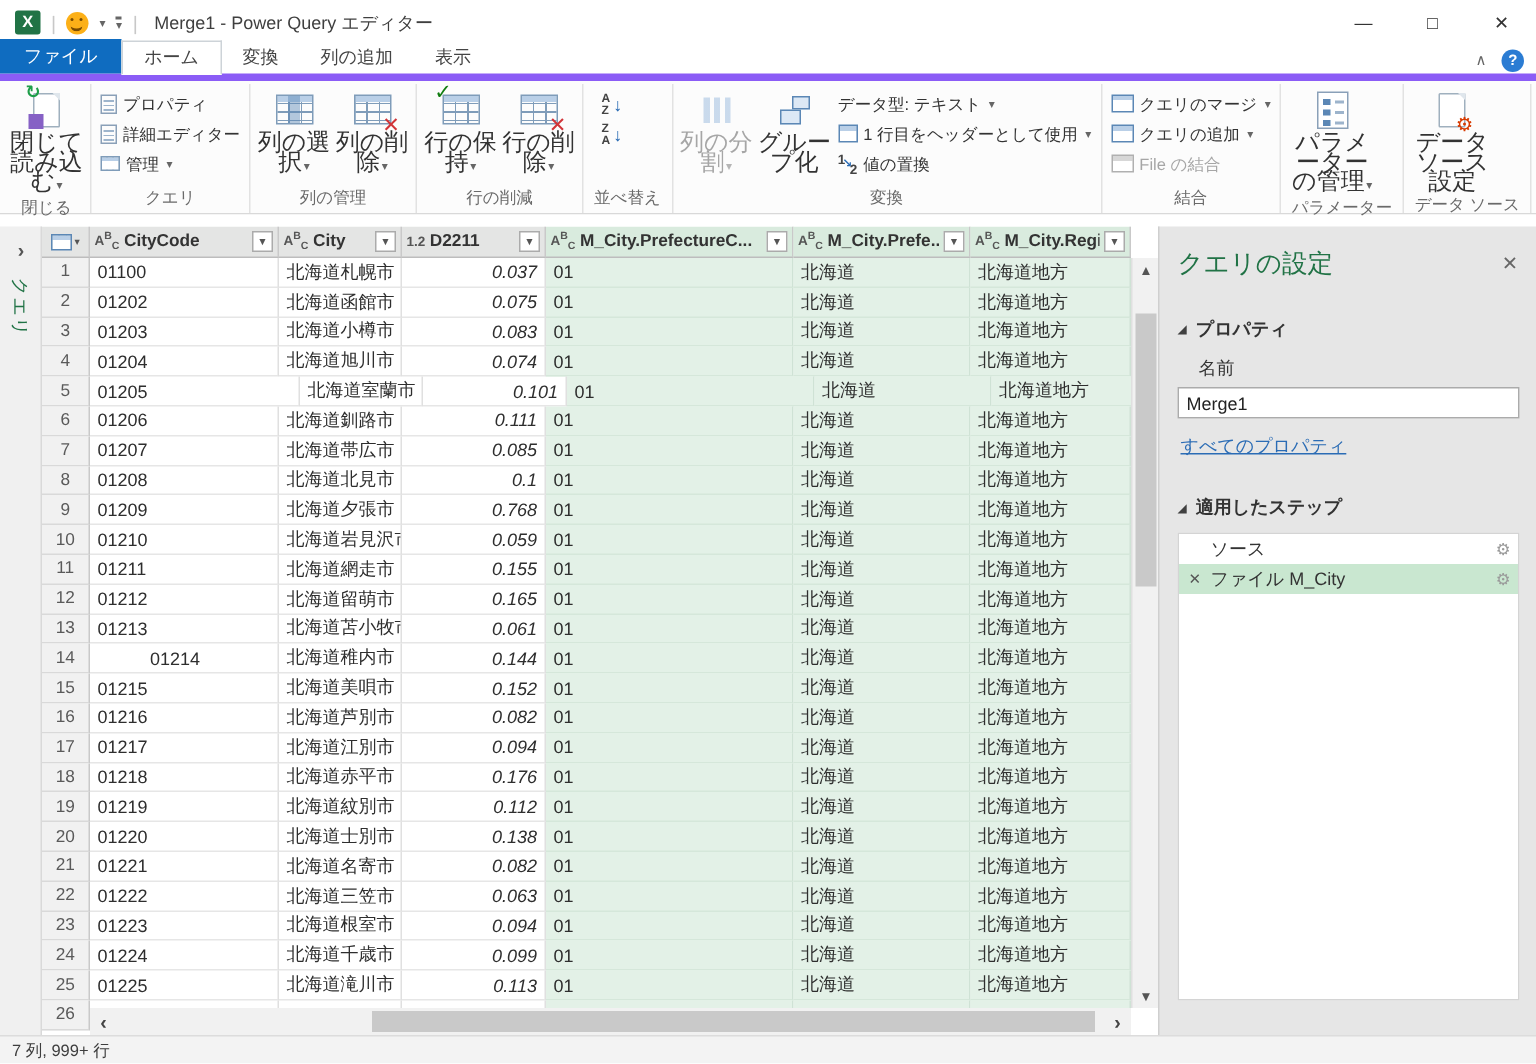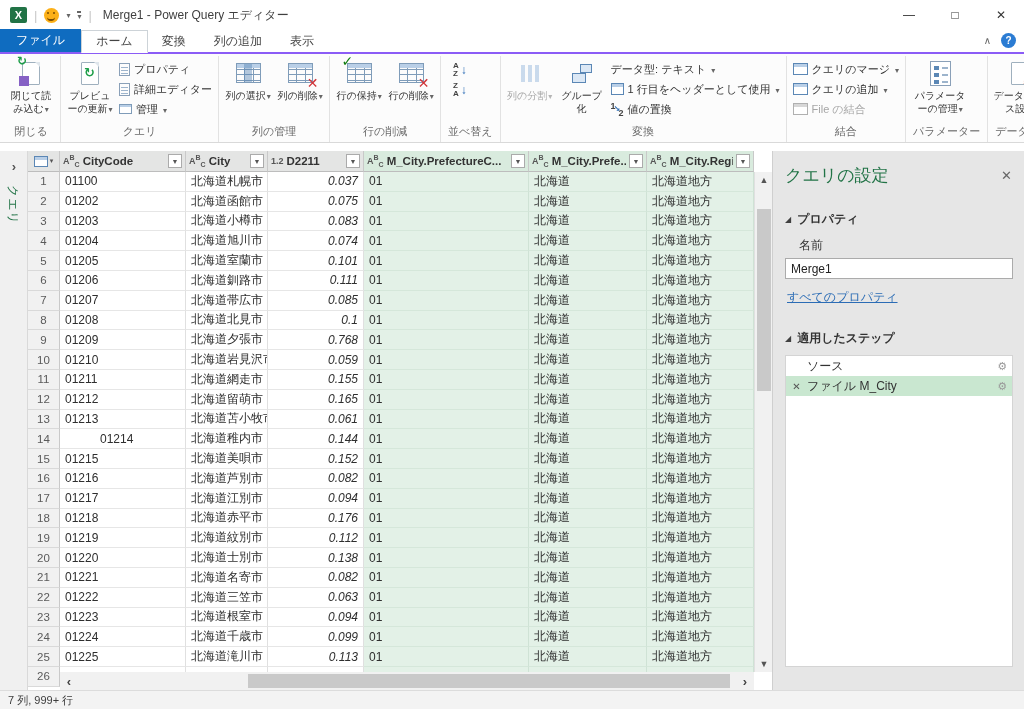--- a/index.html
+++ b/index.html
@@ -17,37 +17,37 @@
                     background:#7a4b00; box-shadow:6px 0 0 #7a4b00; }
   .smiley::after { content:""; position:absolute; left:3px; bottom:2px; width:8px; height:4px;
                    border-bottom:2px solid #7a4b00; border-radius:0 0 7px 7px; }
   .tinycaret { font-size:8px; color:#666; }
   .qatbtn { display:inline-block; border-top:2px solid #666; line-height:6px; font-size:8px; color:#666; padding-top:1px; }
   .wtitle { color:#3f3f3f; margin-left:4px; }
   .wbtns { position:absolute; right:0; top:0; height:30px; display:flex; }
   .wbtn { width:46px; height:30px; display:flex; align-items:center; justify-content:center; color:#333; font-size:12px; }
 
   
-  .tabstrip { height:24px; display:flex; align-items:flex-end; background:#fff; border-bottom:2px solid #8b5cf6; position:relative; }
+  .tabstrip { height:24px; display:flex; align-items:flex-end; background:#fff; border-bottom:5px solid #8b5cf6; position:relative; }
   .tab { padding:0 14px; line-height:22px; color:#444; }
   .tab-file { background:#0f6cc0; color:#fff; padding:0 16px; line-height:23px; }
   .tab.active { background:#fff; border:1px solid #cdd3d8; border-bottom:1px solid #fff; margin-bottom:-1px; line-height:21px; }
   .tabstrip-right { position:absolute; right:8px; top:3px; display:flex; align-items:center; gap:10px; }
   .collapse-chevron { color:#666; font-size:10px; }
   .helpbtn { width:15px; height:15px; border-radius:50%; background:#2b7cd3; color:#fff; font-size:10px; font-weight:bold;
              display:flex; align-items:center; justify-content:center; }
   .helpbtn::after { content:"?"; }
 
   
   .ribbon { height:89px; background:#fcfcfc; border-bottom:1px solid #d9d9d9; display:flex; padding:2px 2px 0 2px; }
   .rgroup { display:flex; flex-direction:column; border-right:1px solid #e2e2e2; padding:0 3px; }
   .rgcontent { flex:1; display:flex; align-items:flex-start; }
   .rglabel { text-align:center; font-size:11px; color:#6a6a6a; padding:1px 4px 3px; white-space:nowrap; }
   .bigbtn { display:flex; flex-direction:column; align-items:center; width:52px; padding:3px 1px 0;
-            font-size:10px; line-height:13px; text-align:center; color:#333; }
+            font-size:16px; line-height:13px; text-align:center; color:#333; }
   .bigbtn .bicon { height:28px; display:flex; align-items:center; justify-content:center; margin-bottom:2px; }
   .smallcol { display:flex; flex-direction:column; justify-content:flex-start; padding-top:3px; }
   .smallbtn { display:flex; align-items:center; gap:4px; height:20px; padding:0 3px; font-size:11px; color:#333; white-space:nowrap; }
   .disabled { color:#a6a6a6 !important; }
   .caret { display:inline-block; }
   .caret::after { content:"▾"; font-size:8px; color:#666; margin-left:1px; }
   .disabled .caret::after { color:#b5b5b5; }
 
   
   .pg { position:relative; width:18px; height:23px; border:1px solid #9fb0be; background:#fff; border-radius:1px; }
@@ -204,26 +204,20 @@
             </span>
           </span>
         <div class="blabel"><span>閉じて読み込む</span><span class="caret"></span></div>
       </div>
     </div>
     <div class="rglabel">閉じる</div>
   </div>
 
   <div class="rgroup">
     <div class="rgcontent">
-      <div class="bigbtn">
-        <span class="bicon">
-            <span class="pg refresh"></span>
-          </span>
-        <div class="blabel"><span>プレビューの更新</span><span class="caret"></span></div>
-      </div>
       <div class="smallcol">
         <div class="smallbtn">
           <span class="mpg"></span>
           <span>プロパティ</span>
         </div>
         <div class="smallbtn">
           <span class="mpg"></span>
           <span>詳細エディター</span>
         </div>
         <div class="smallbtn">
@@ -456,21 +450,21 @@
           <div class="rownum">4</div>
           <div class="gcell" style="width: 126px;">01204</div>
           <div class="gcell" style="width: 82px;">北海道旭川市</div>
           <div class="gcell num" style="width: 96px;">0.074</div>
           <div class="gcell green" style="width: 165px;">01</div>
           <div class="gcell green" style="width: 118px;">北海道</div>
           <div class="gcell green" style="width: 107px;">北海道地方</div>
         </div>
         <div class="grow">
           <div class="rownum">5</div>
-          <div class="gcell" style="width: 126px;">01205</div>
+          <div class="gcell" style="width: 140px;">01205</div>
           <div class="gcell" style="width: 82px;">北海道室蘭市</div>
           <div class="gcell num" style="width: 96px;">0.101</div>
           <div class="gcell green" style="width: 165px;">01</div>
           <div class="gcell green" style="width: 118px;">北海道</div>
           <div class="gcell green" style="width: 107px;">北海道地方</div>
         </div>
         <div class="grow">
           <div class="rownum">6</div>
           <div class="gcell" style="width: 126px;">01206</div>
           <div class="gcell" style="width: 82px;">北海道釧路市</div>

